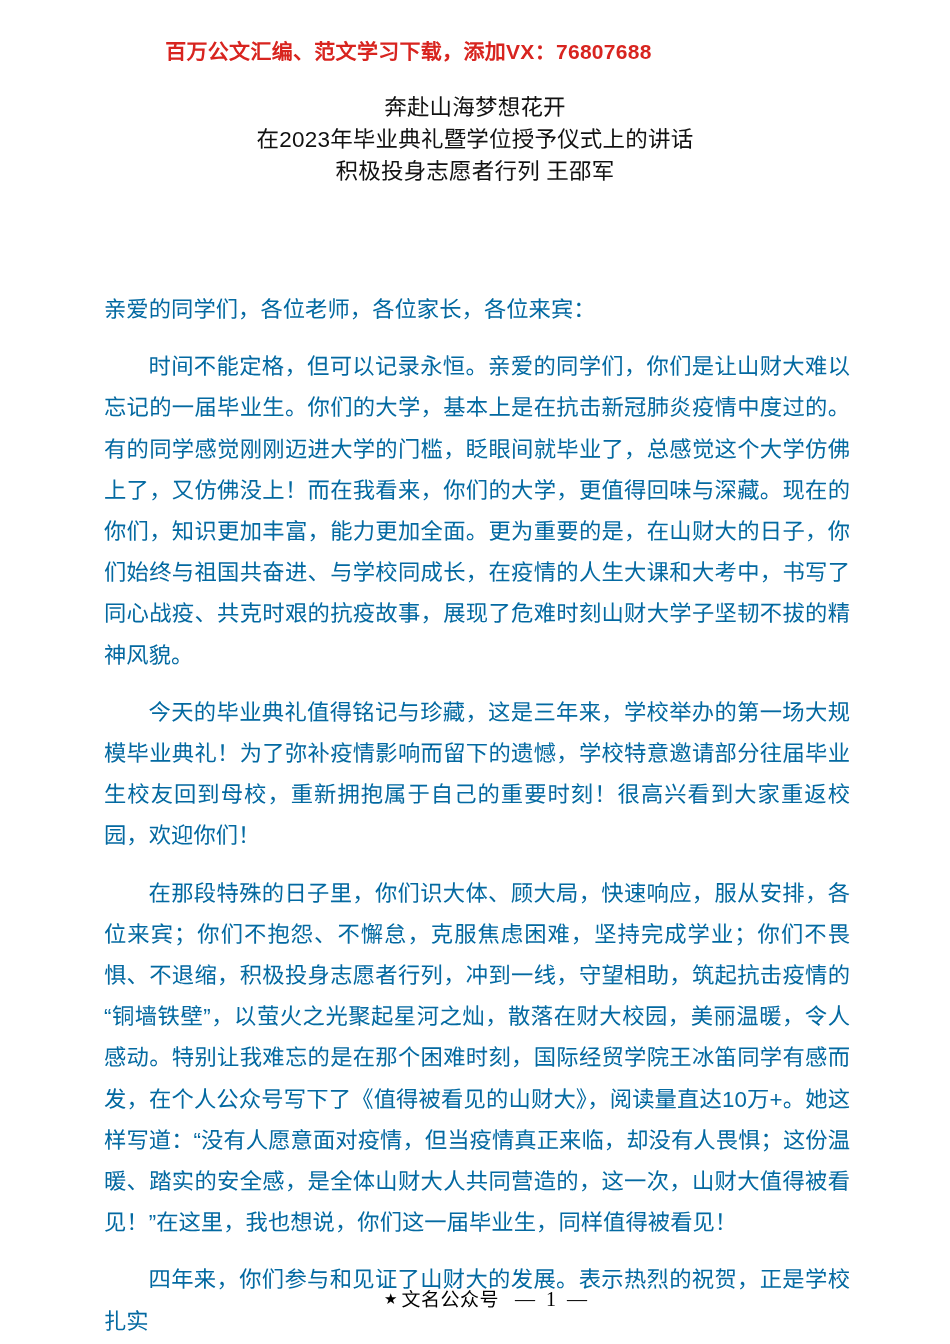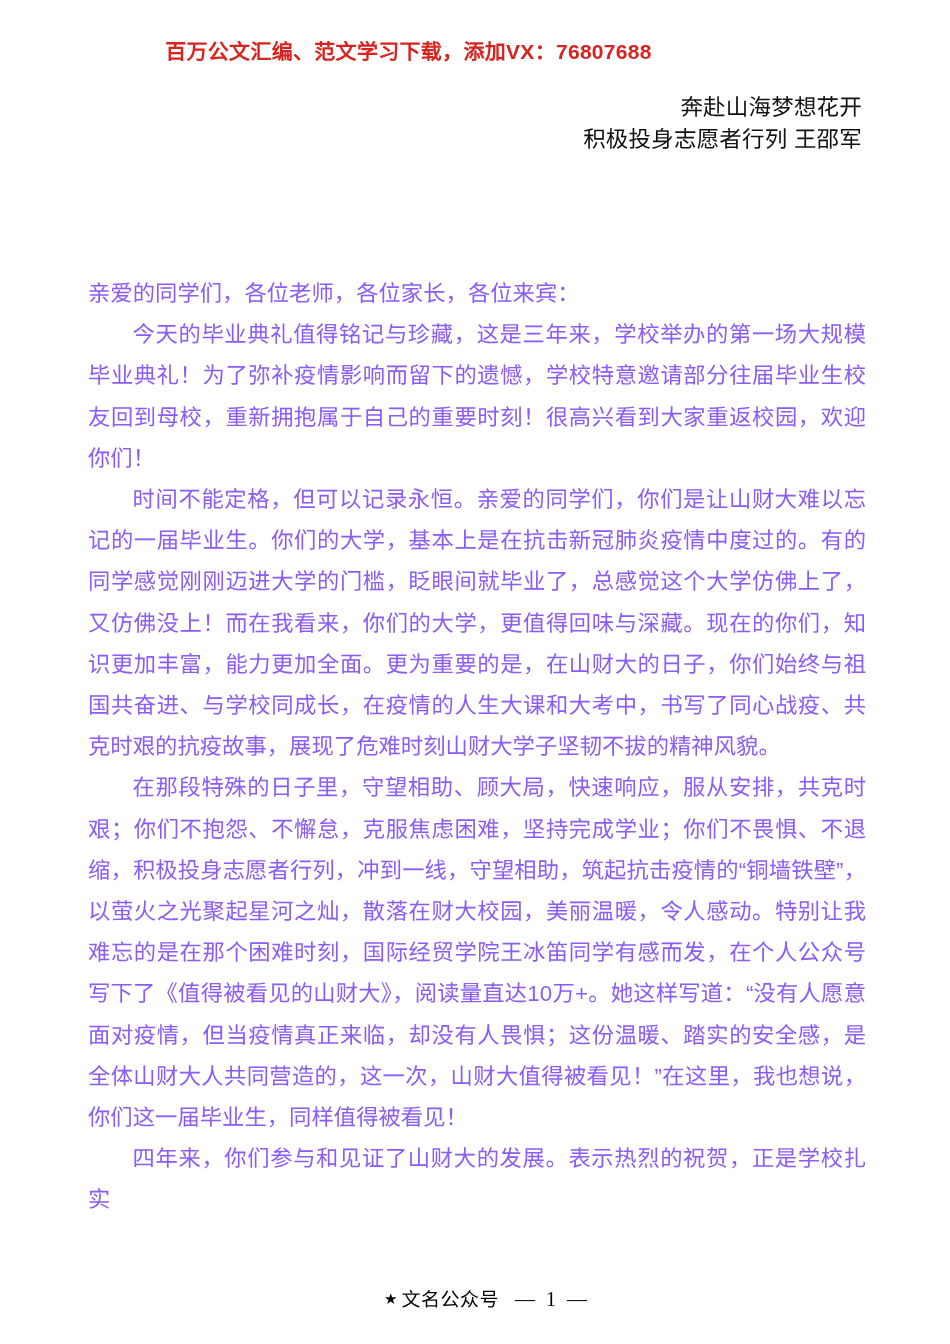--- a/index.html
+++ b/index.html
@@ -36,43 +36,43 @@
     line-height: 1.3;
     white-space: nowrap;
   }
 
   
   .title-block {
     position: absolute;
     top: 92px;
     left: 88px;
     width: 774px;
-    text-align: right;
+    text-align: center;
   }
   .title-line {
     font-size: 22.5px;
     line-height: 32px;
     font-weight: 400;
     color: #111111;
     letter-spacing: 0.2px;
     white-space: nowrap;
   }
 
   
   .body-block {
     position: absolute;
     top: 273px;
     left: 88px;
     width: 778px;
   }
   .para {
     font-size: 22.3px;
     line-height: 41.2px;
-    color: #8b5cf6;
-    margin: 0;
+    color: #0369a1;
+    margin: 16px;
     text-align: justify;
     text-justify: inter-ideograph;
     letter-spacing: 0.05px;
     word-break: break-all;
     text-indent: 0;
   }
   .para.indent {
     text-indent: 2em;
   }
 
@@ -111,28 +111,29 @@
 </style>
 </head>
 <body>
 
 <div class="page">
 
   <div class="promo-header">百万公文汇编、范文学习下载，添加VX：76807688</div>
 
   <div class="title-block">
     <div class="title-line">奔赴山海梦想花开</div>
+    <div class="title-line">在2023年毕业典礼暨学位授予仪式上的讲话</div>
     <div class="title-line">积极投身志愿者行列  王邵军</div>
   </div>
 
   <div class="body-block">
     <p class="para">亲爱的同学们，各位老师，各位家长，各位来宾：</p>
+    <p class="para indent">时间不能定格，但可以记录永恒。亲爱的同学们，你们是让山财大难以忘记的一届毕业生。你们的大学，基本上是在抗击新冠肺炎疫情中度过的。有的同学感觉刚刚迈进大学的门槛，眨眼间就毕业了，总感觉这个大学仿佛上了，又仿佛没上！而在我看来，你们的大学，更值得回味与深藏。现在的你们，知识更加丰富，能力更加全面。更为重要的是，在山财大的日子，你们始终与祖国共奋进、与学校同成长，在疫情的人生大课和大考中，书写了同心战疫、共克时艰的抗疫故事，展现了危难时刻山财大学子坚韧不拔的精神风貌。</p>
     <p class="para indent">今天的毕业典礼值得铭记与珍藏，这是三年来，学校举办的第一场大规模毕业典礼！为了弥补疫情影响而留下的遗憾，学校特意邀请部分往届毕业生校友回到母校，重新拥抱属于自己的重要时刻！很高兴看到大家重返校园，欢迎你们！</p>
-    <p class="para indent">时间不能定格，但可以记录永恒。亲爱的同学们，你们是让山财大难以忘记的一届毕业生。你们的大学，基本上是在抗击新冠肺炎疫情中度过的。有的同学感觉刚刚迈进大学的门槛，眨眼间就毕业了，总感觉这个大学仿佛上了，又仿佛没上！而在我看来，你们的大学，更值得回味与深藏。现在的你们，知识更加丰富，能力更加全面。更为重要的是，在山财大的日子，你们始终与祖国共奋进、与学校同成长，在疫情的人生大课和大考中，书写了同心战疫、共克时艰的抗疫故事，展现了危难时刻山财大学子坚韧不拔的精神风貌。</p>
-    <p class="para indent">在那段特殊的日子里，守望相助、顾大局，快速响应，服从安排，共克时艰；你们不抱怨、不懈怠，克服焦虑困难，坚持完成学业；你们不畏惧、不退缩，积极投身志愿者行列，冲到一线，守望相助，筑起抗击疫情的“铜墙铁壁”，以萤火之光聚起星河之灿，散落在财大校园，美丽温暖，令人感动。特别让我难忘的是在那个困难时刻，国际经贸学院王冰笛同学有感而发，在个人公众号写下了《值得被看见的山财大》，阅读量直达10万+。她这样写道：“没有人愿意面对疫情，但当疫情真正来临，却没有人畏惧；这份温暖、踏实的安全感，是全体山财大人共同营造的，这一次，山财大值得被看见！”在这里，我也想说，你们这一届毕业生，同样值得被看见！</p>
+    <p class="para indent">在那段特殊的日子里，你们识大体、顾大局，快速响应，服从安排，各位来宾；你们不抱怨、不懈怠，克服焦虑困难，坚持完成学业；你们不畏惧、不退缩，积极投身志愿者行列，冲到一线，守望相助，筑起抗击疫情的“铜墙铁壁”，以萤火之光聚起星河之灿，散落在财大校园，美丽温暖，令人感动。特别让我难忘的是在那个困难时刻，国际经贸学院王冰笛同学有感而发，在个人公众号写下了《值得被看见的山财大》，阅读量直达10万+。她这样写道：“没有人愿意面对疫情，但当疫情真正来临，却没有人畏惧；这份温暖、踏实的安全感，是全体山财大人共同营造的，这一次，山财大值得被看见！”在这里，我也想说，你们这一届毕业生，同样值得被看见！</p>
     <p class="para indent">四年来，你们参与和见证了山财大的发展。表示热烈的祝贺，正是学校扎实</p>
   </div>
 
   <div class="footer">
     <div class="footer-inner">
       <span class="footer-star">★</span><span class="footer-brand">文名公众号</span><span class="footer-page">— 1 —</span>
     </div>
   </div>
 
 </div>

